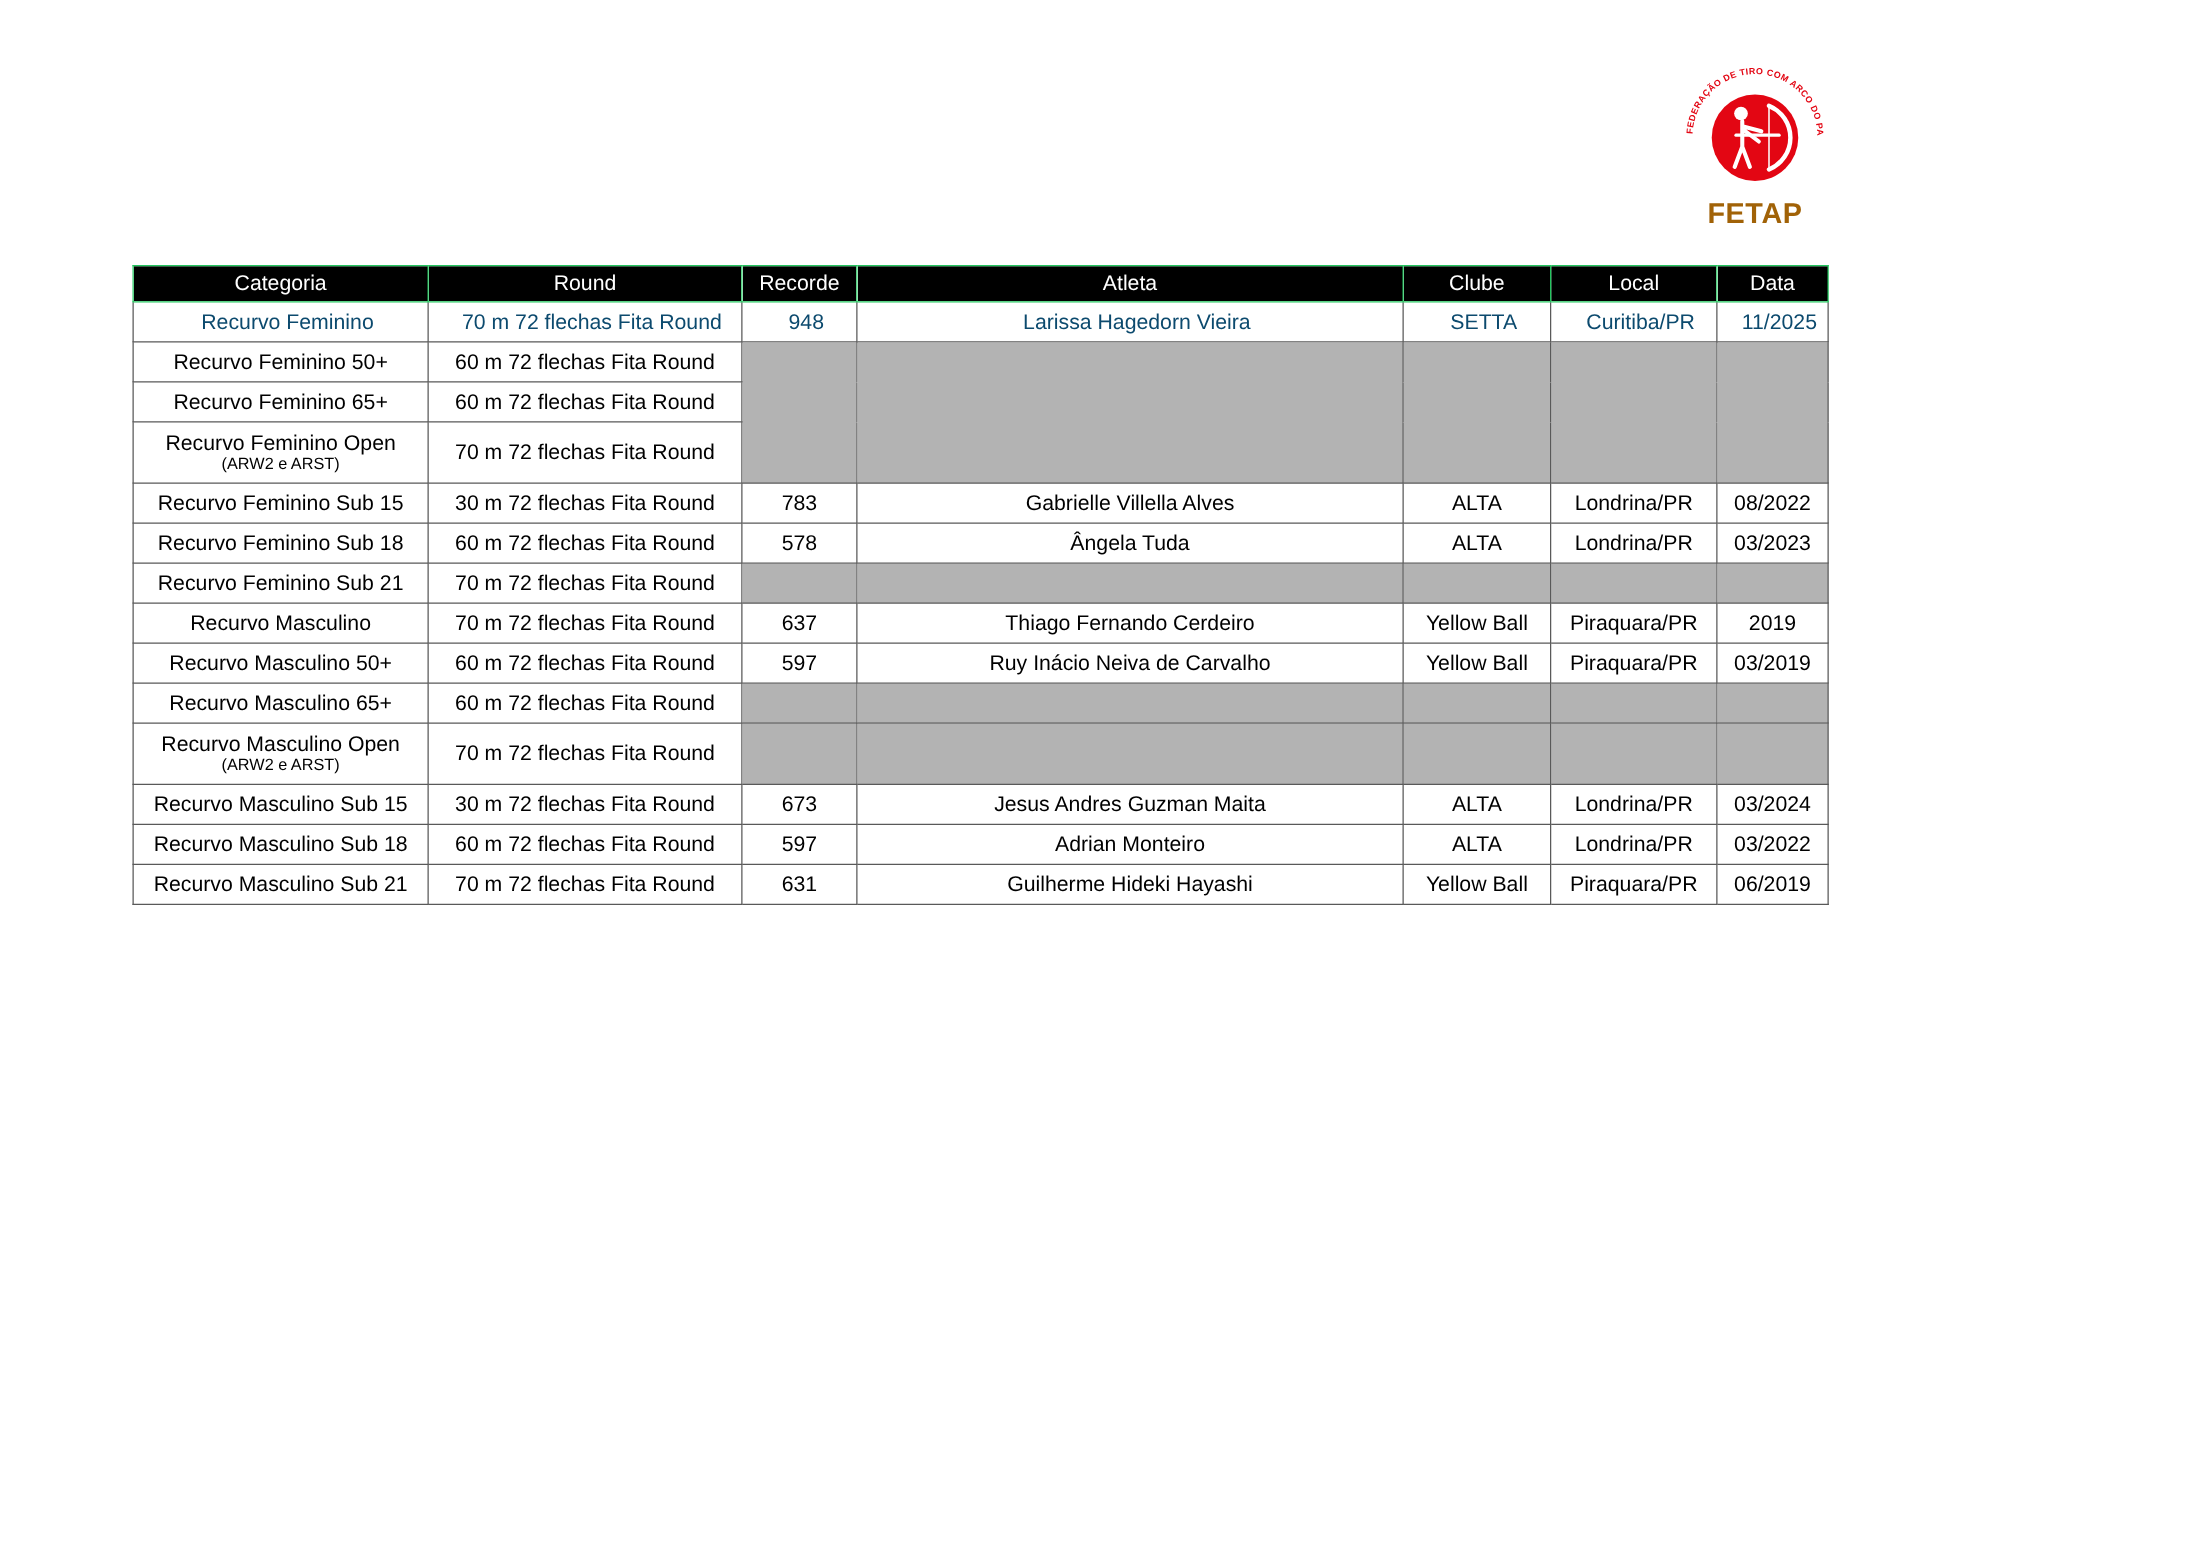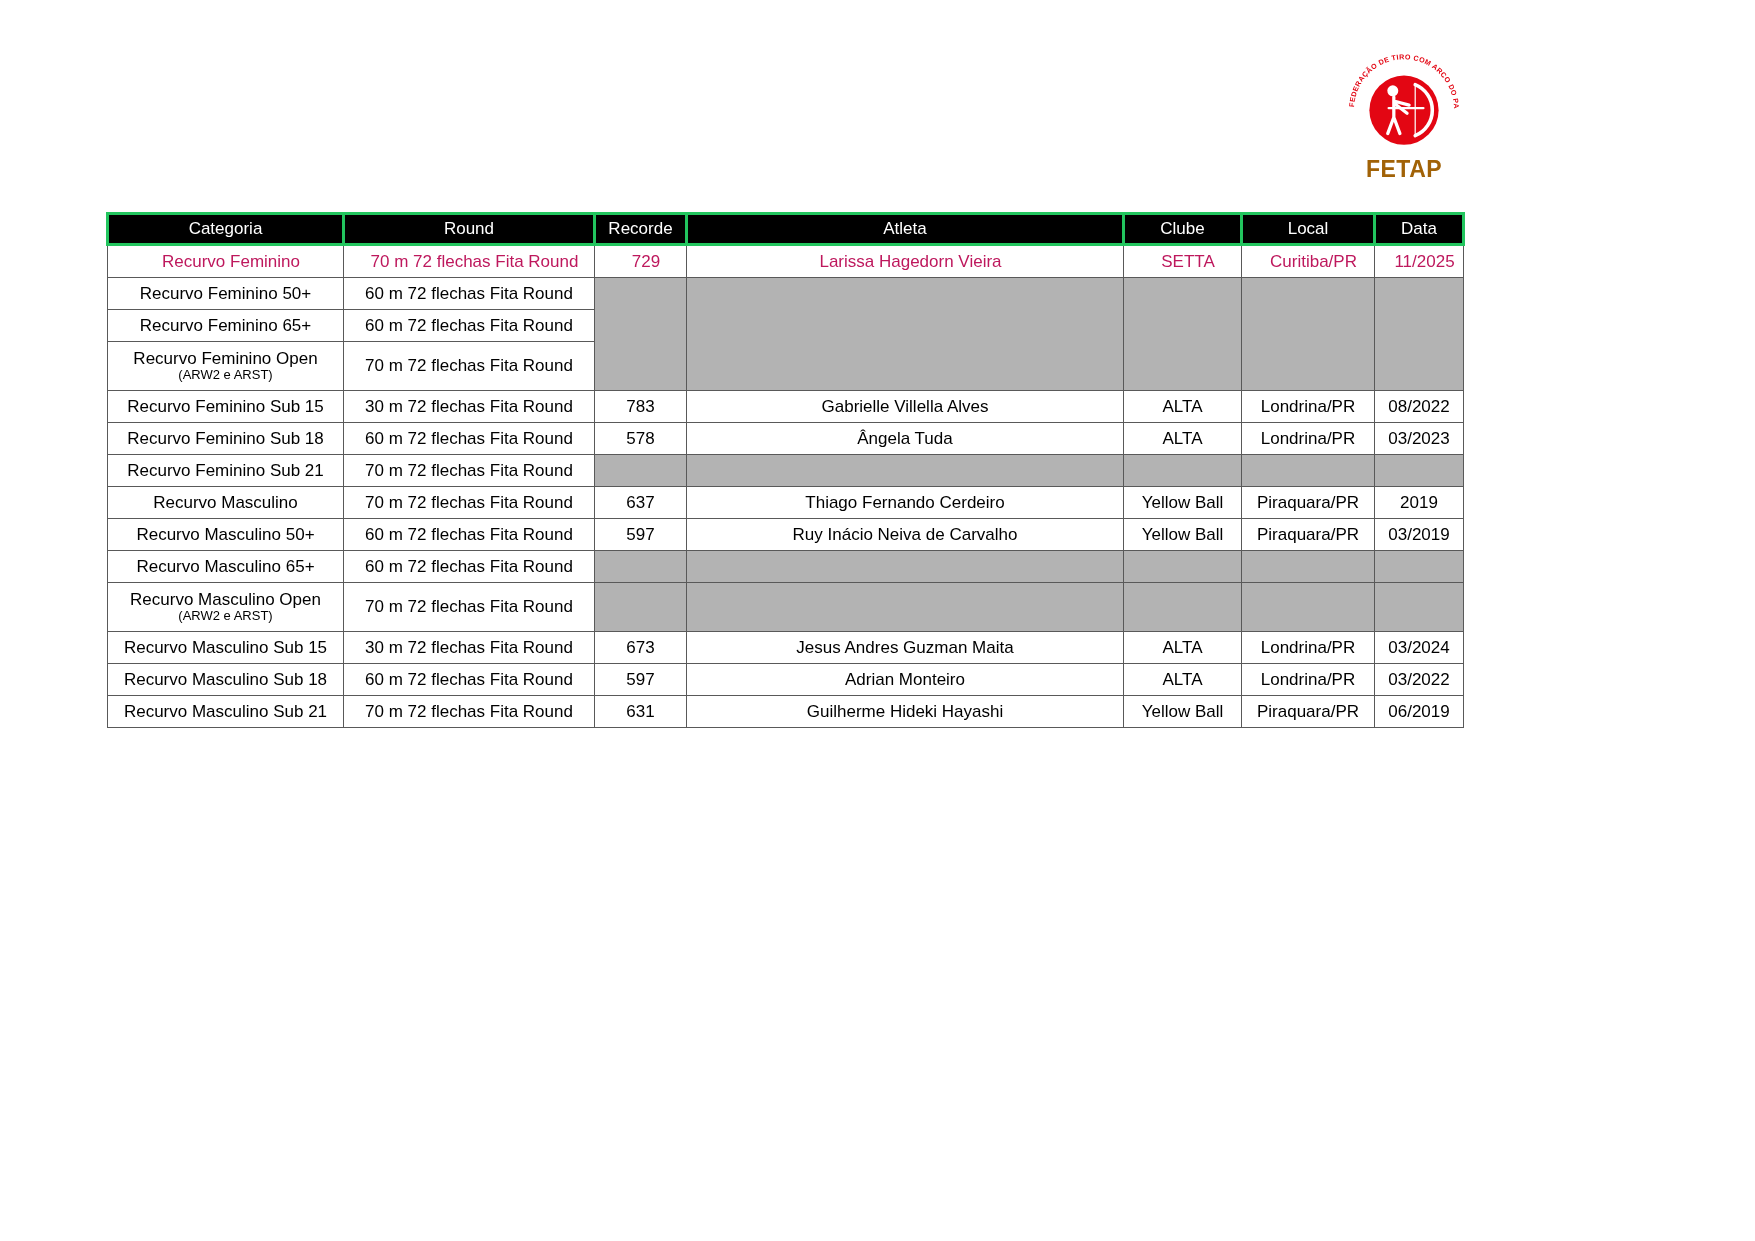--- a/index.html
+++ b/index.html
@@ -15,30 +15,30 @@
   .logo { position:absolute; left:1346px; top:46px; width:116px; text-align:center; }
   .logo-word { color:#a16207; font-weight:bold; font-size:23px; letter-spacing:0.5px; margin-top:-6px; }
 
   table.records {
     position:absolute; left:106px; top:212px; width:1356px;
     border-collapse:collapse; table-layout:fixed;
     font-size:17px;
   }
   table.records th {
     background:#000000; color:#ffffff; font-weight:normal; font-size:17px;
-    height:28px; border:3px solid #22c55e; padding:0 4px;
+    height:28px; border:1px solid #22c55e; padding:0 4px;
     overflow:hidden; white-space:nowrap;
   }
   table.records td {
     border:1px solid #595959; background:#ffffff; color:#000;
     text-align:center; vertical-align:middle;
     height:31px; padding:0 4px; overflow:hidden;
   }
   table.records tr.tall td { height:48px; }
-  table.records tr.red td { color:#be185d;padding-left:15px; }
+  table.records tr.red td { color:#0c4a6e;padding-left:15px; }
   table.records td.gray { background:#b3b3b3; }
   .note { display:block; font-size:13px; line-height:1.1; margin-top:-1px; }
 </style>
 </head>
 <body>
 
 <div class="page">
 
   <div class="logo">
     <svg width="112" height="112" viewBox="0 0 110 110">
@@ -79,21 +79,21 @@
           <th>Atleta</th>
           <th>Clube</th>
           <th>Local</th>
           <th>Data</th>
         </tr>
     </thead>
     <tbody>
         <tr class="red">
           <td><span>Recurvo Feminino</span></td>
           <td>70 m 72 flechas Fita Round</td>
-          <td>729</td>
+          <td>948</td>
           <td>Larissa Hagedorn Vieira</td>
           <td>SETTA</td>
           <td>Curitiba/PR</td>
           <td>11/2025</td>
         </tr>
         <tr>
           <td><span>Recurvo Feminino 50+</span></td>
           <td>60 m 72 flechas Fita Round</td>
           <td class="gray" rowspan="3"></td>
           <td class="gray" rowspan="3"></td>

